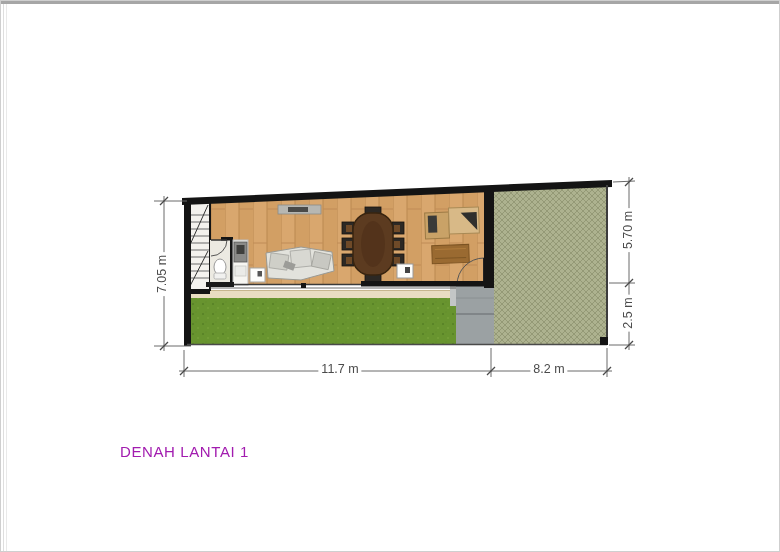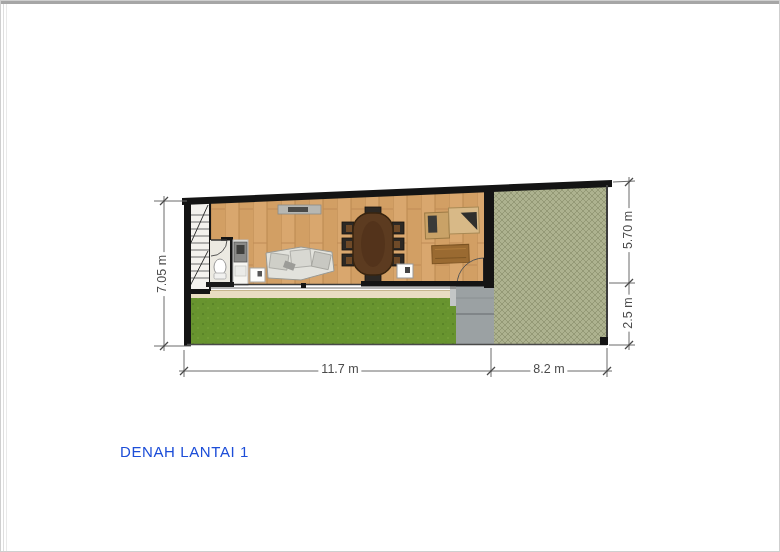--- a/index.html
+++ b/index.html
@@ -12,21 +12,21 @@
   .left-faint{position:absolute;top:3px;left:5px;width:1px;height:549px;background:#e9e9e9;}
   .left-faint2{position:absolute;top:3px;left:2px;width:1px;height:549px;background:#dedede;}
   svg{position:absolute;top:0;left:0;}
   .dim{
     position:absolute;font-size:12.5px;color:#4a4a4a;background:#ffffff;
     padding:0 3px;white-space:nowrap;line-height:1.1;
   }
   .dim.v{transform:translate(-50%,-50%) rotate(-90deg);}
   .dim.h{transform:translate(-50%,-50%);text-align:center;}
   .plan-title{
-    position:absolute;left:119px;top:442px;font-size:15px;color:#1d4ed8;
+    position:absolute;left:119px;top:442px;font-size:15px;color:#a21caf;
     letter-spacing:0.6px;
   }
 </style>
 </head>
 <body>
 
 <div class="canvas">
   <div class="top-band"></div>
   <div class="left-faint"></div>
   <div class="left-faint2"></div>

